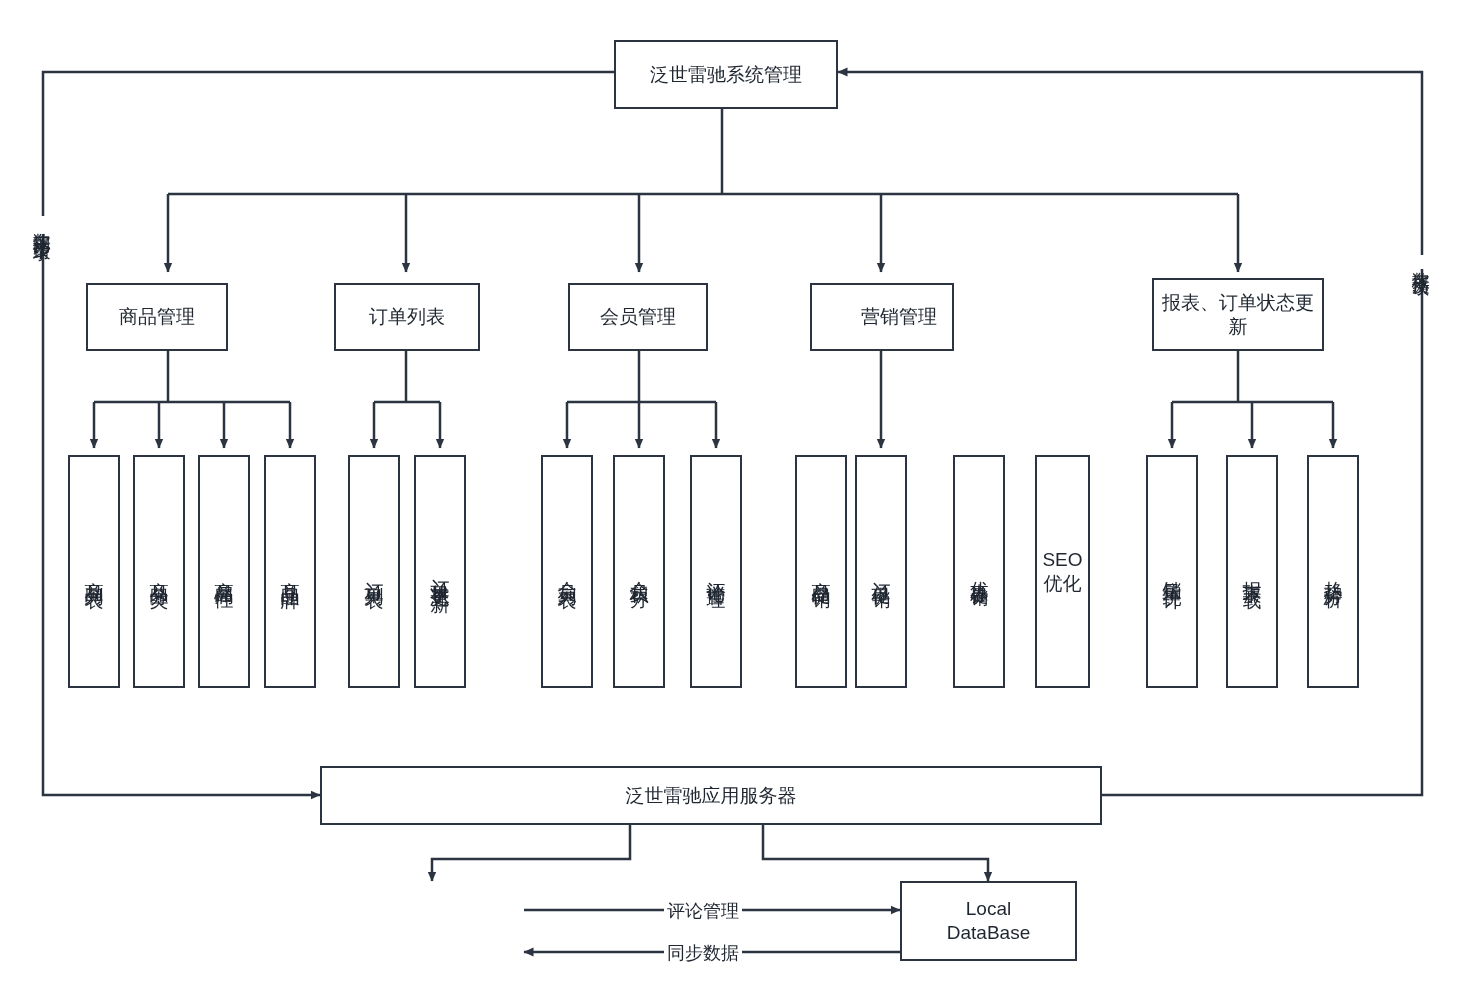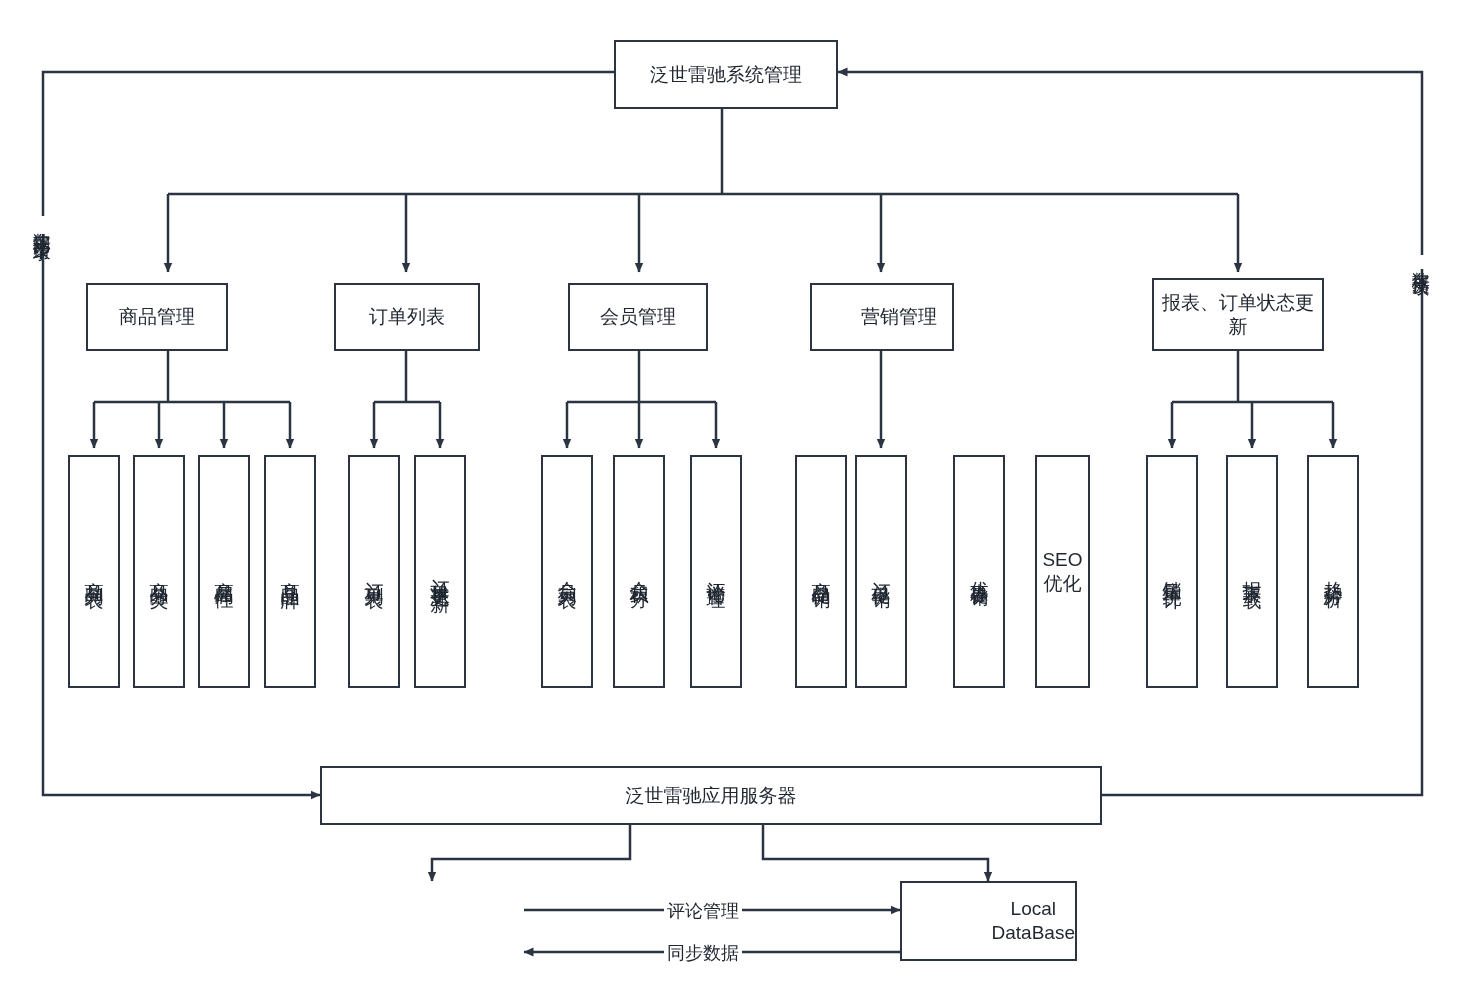--- a/index.html
+++ b/index.html
@@ -156,21 +156,21 @@
     <span class="txt vert">报表下载</span>
   </div>
   <div class="node" style="left:1307px;top:455px;width:52px;height:233px;">
     <span class="txt vert">趋势分析</span>
   </div>
 
   <div class="node n-server" style="left:320px;top:766px;width:782px;height:59px;text-align:right;">
     <span class="txt">泛世雷驰应用服务器</span>
   </div>
 
-  <div class="node n-db" style="left:900px;top:881px;width:177px;height:80px;justify-content:flex-end;">
+  <div class="node n-db" style="left:900px;top:881px;width:177px;height:80px;">
     <span class="txt" style="white-space:pre-line;">Local
 DataBase</span>
   </div>
 
   <div class="edge-label v" style="left:31px;top:216px;">数据同步请求</div>
   <div class="edge-label v" style="left:1410px;top:255px;">数据反馈</div>
   <div class="edge-label" style="left:664px;top:899px;">评论管理</div>
   <div class="edge-label" style="left:664px;top:941px;">同步数据</div>
 
 </div>

